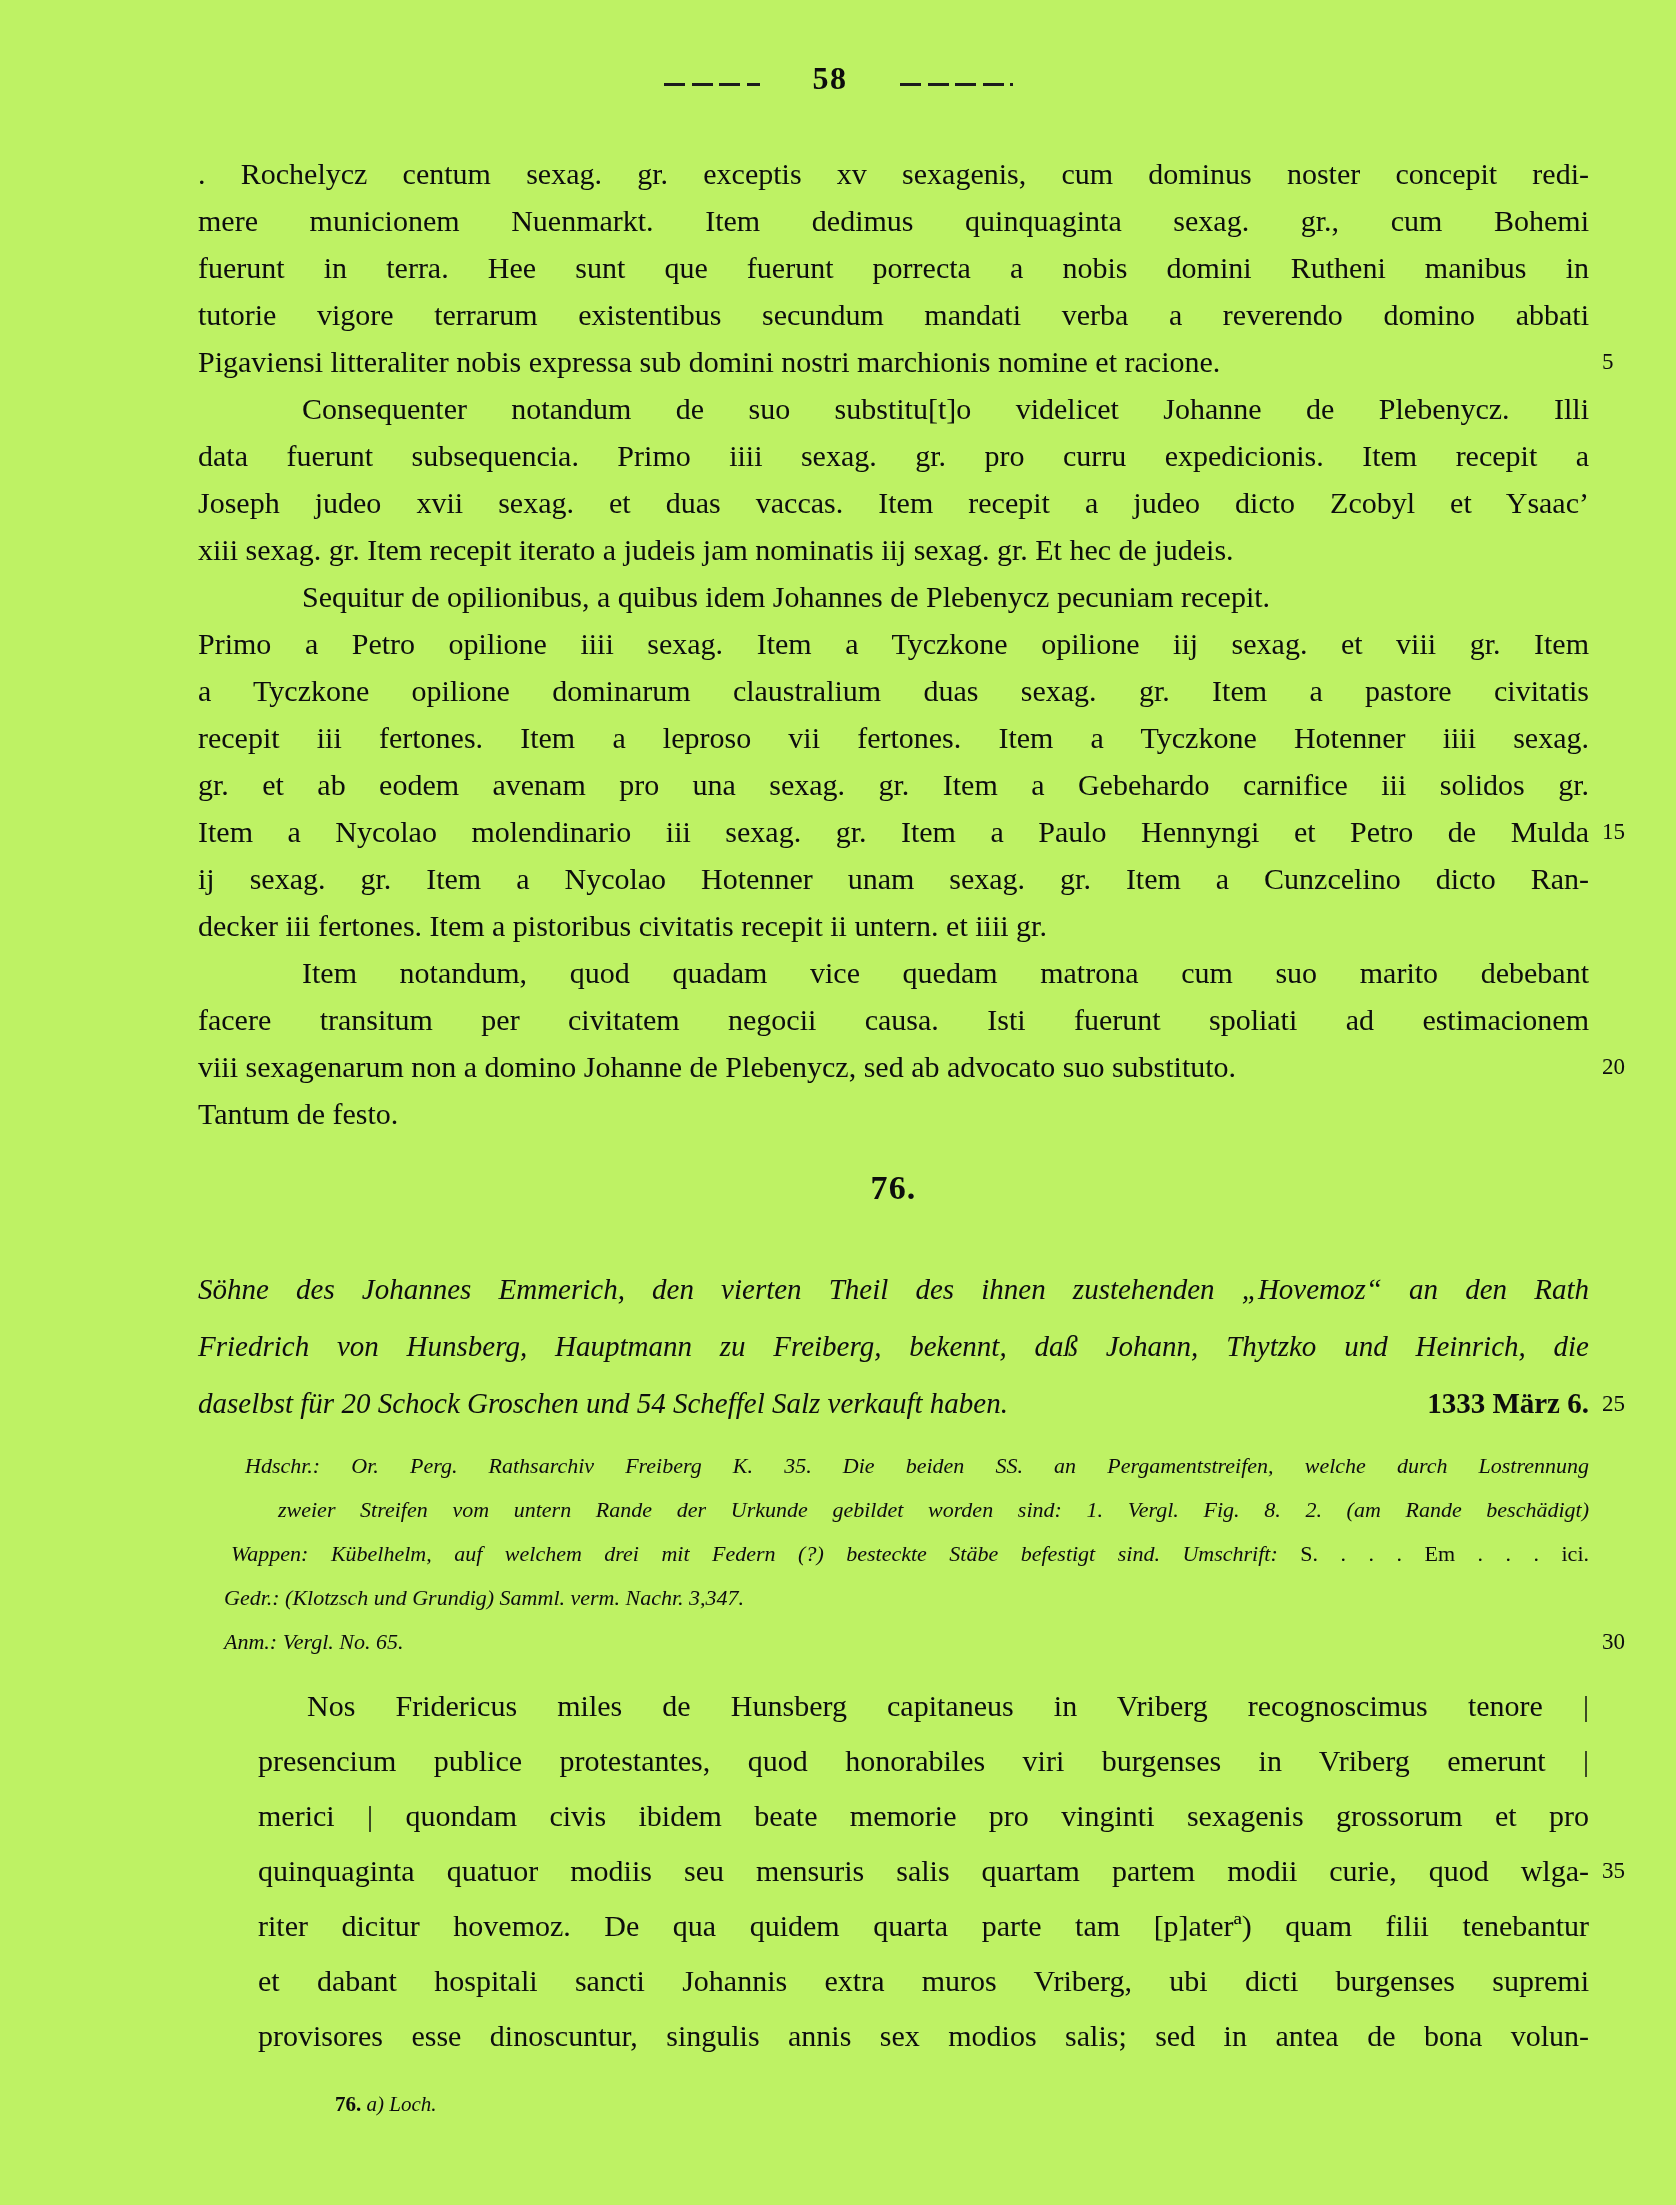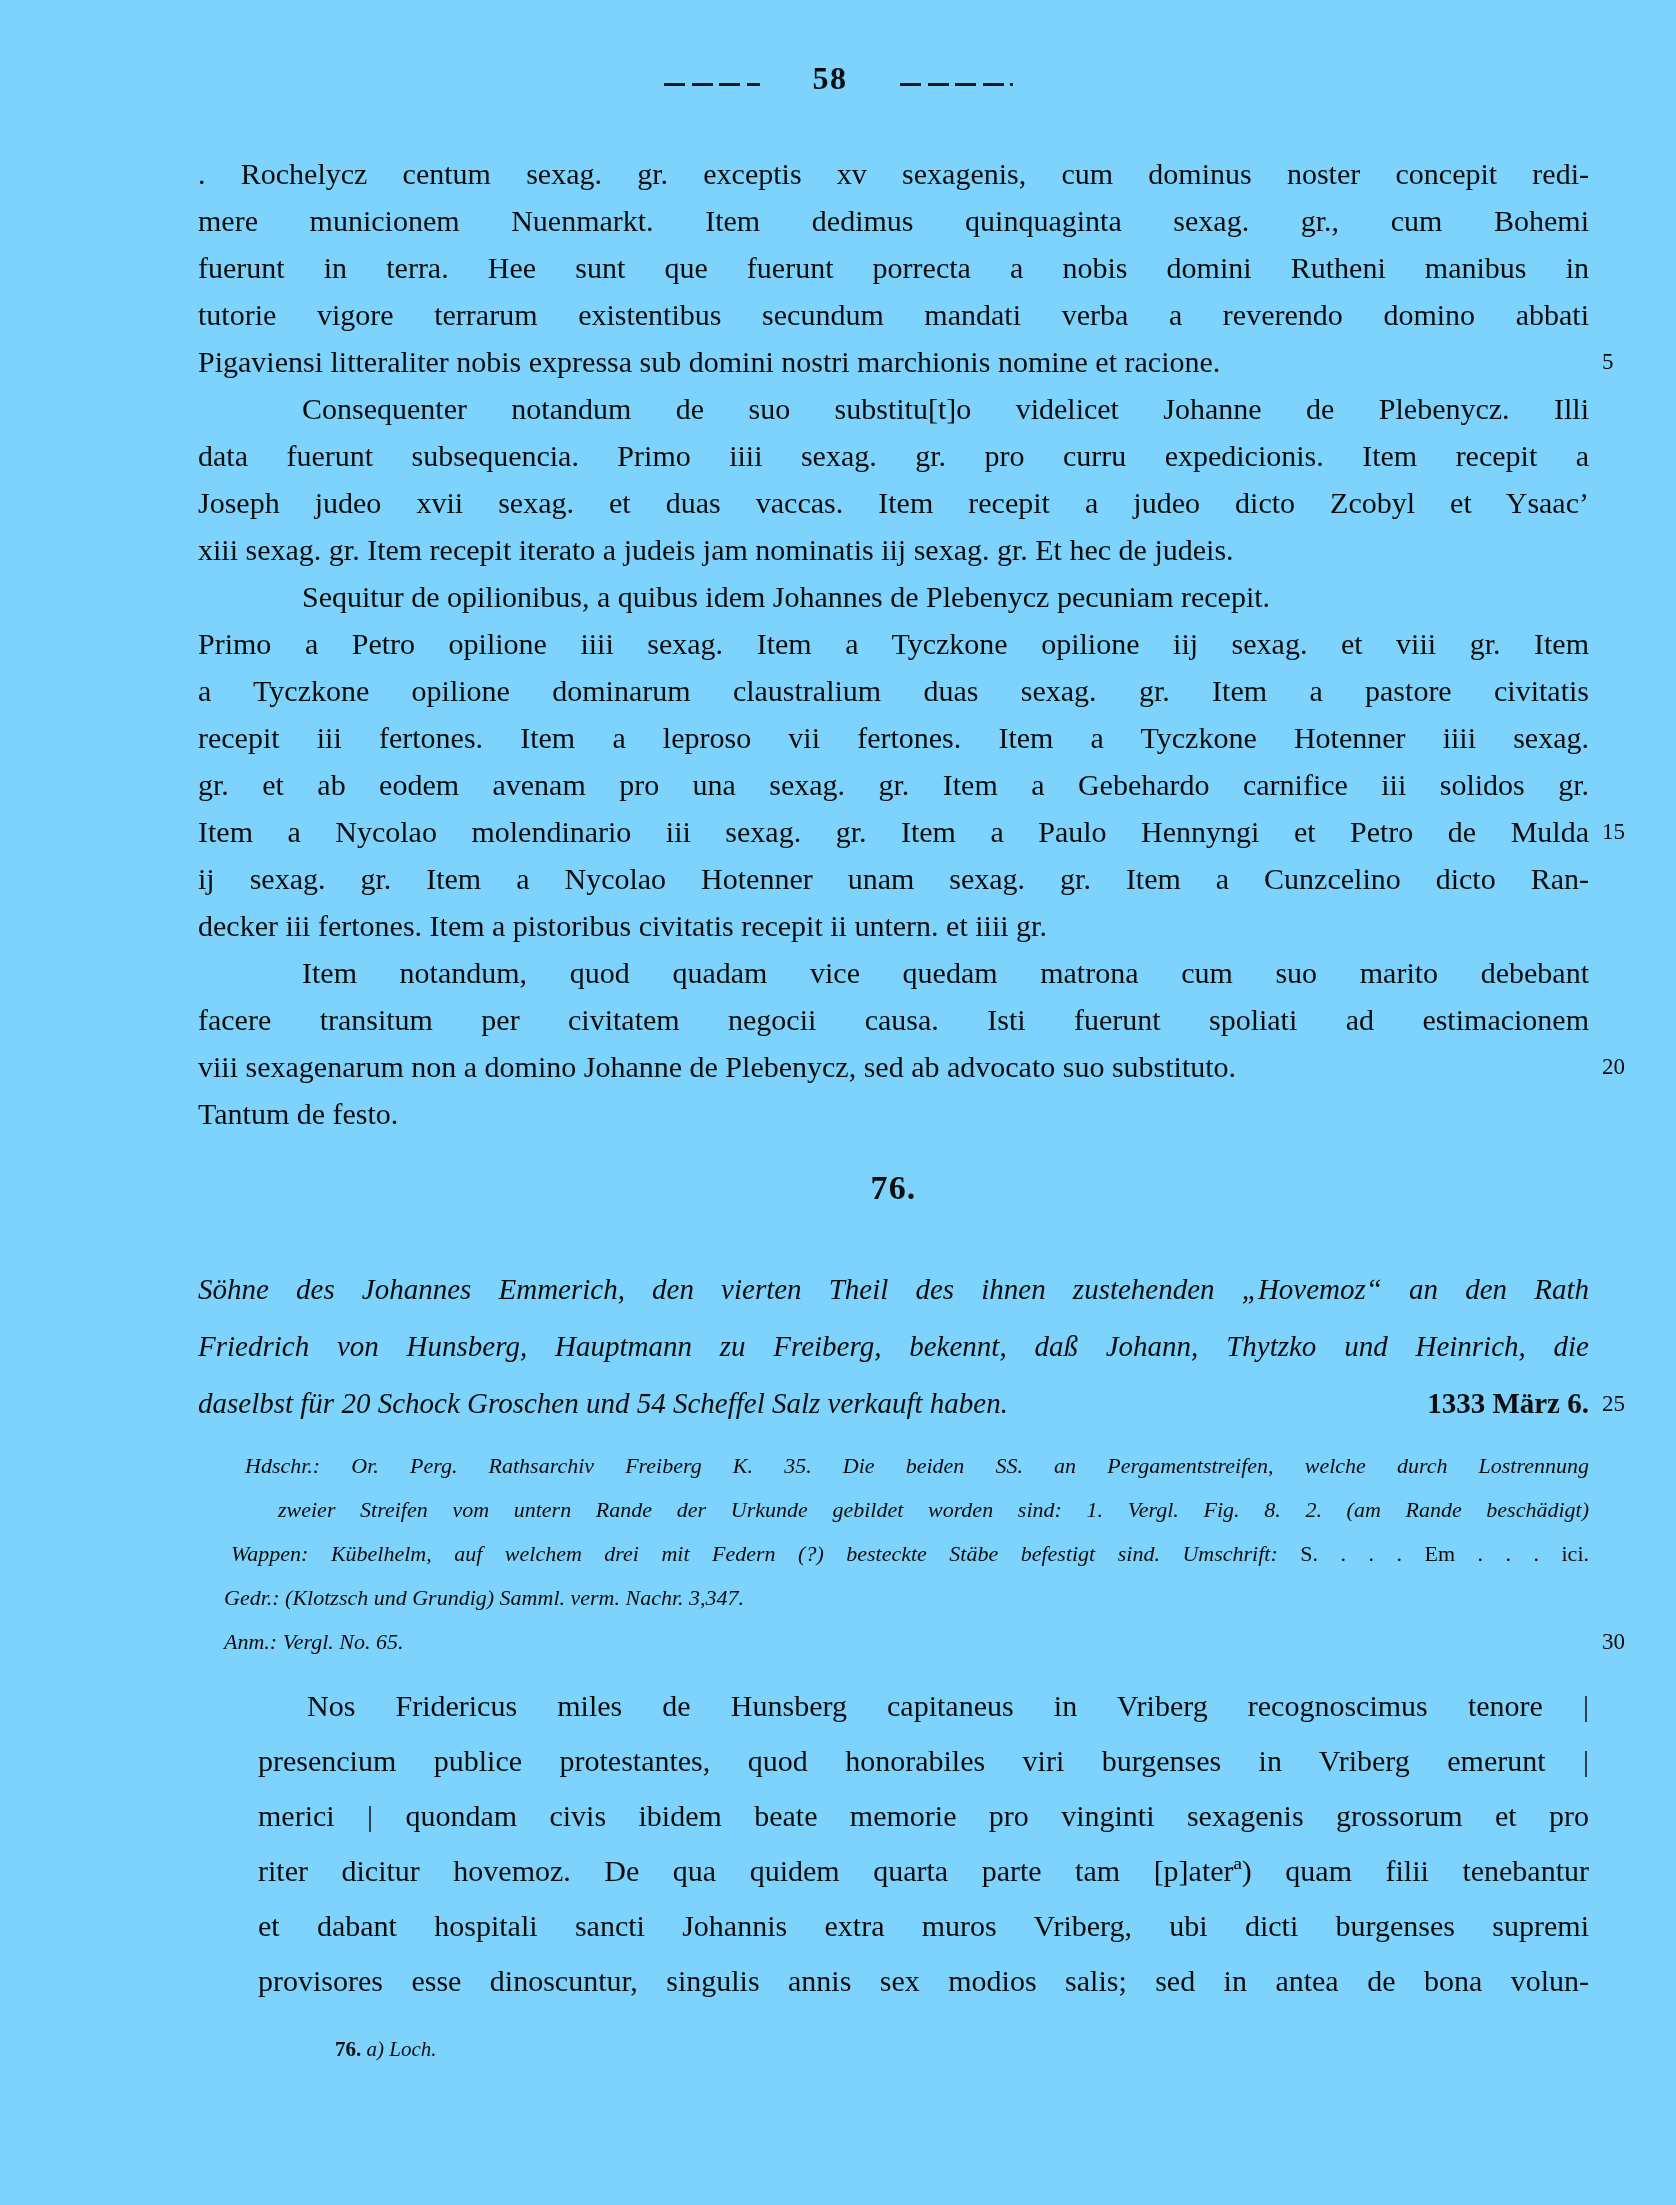--- a/index.html
+++ b/index.html
@@ -1,21 +1,21 @@
 <!DOCTYPE html>
 <html style="font-size:8.8px"><head>
 <meta charset="utf-8">
 <style>
   html, body { margin: 0; padding: 0; }
   body { background: #ffffff; }
   .page {
     position: relative;
     width: 1677px;
     height: 2205px;
-    background: #7dd3fc;
+    background: #bef264;
     color: #0d0d0d;
     font-family: "Liberation Serif", "DejaVu Serif", serif;
     overflow: hidden;
   }
   .text-col {
     margin-left: 198px;
     width: 1391px;
   }
   
   .pagehead {
@@ -177,20 +177,21 @@
       <div class="nl n-l2 j"><span>zweier Streifen vom untern Rande der Urkunde gebildet worden sind: 1. Vergl. Fig. 8.  2. (am Rande beschädigt)</span></div>
       <div class="nl n-l3 j"><span>Wappen:</span><span> Kübelhelm, auf welchem drei mit Federn (?) besteckte Stäbe befestigt sind.  </span><span>Umschrift:</span><span class="roman"> S. . . . Em . . . ici.</span></div>
       <div class="nl n-l4"><span>Gedr.:</span><span> (Klotzsch und Grundig) Samml. verm. Nachr. 3,347.</span></div>
       <div class="nl n-l5"><span>Anm.:</span><span> Vergl. No. 65.</span><span class="lineno">30</span></div>
     </div>
 
     <div class="charterblock">
       <div class="cl cl-first j"><span>Nos Fridericus miles de Hunsberg capitaneus in Vriberg recognoscimus tenore |</span></div>
       <div class="cl j"><span>presencium publice protestantes, quod honorabiles viri burgenses in Vriberg emerunt |</span></div>
       <div class="cl j"><span>merici | quondam civis ibidem beate memorie pro vinginti sexagenis grossorum et pro</span></div>
+      <div class="cl j"><span>quinquaginta quatuor modiis seu mensuris salis quartam partem modii curie, quod wlga-</span><span class="lineno">35</span></div>
       <div class="cl j"><span>riter dicitur hovemoz.  De qua quidem quarta parte tam [p]aterª) quam filii tenebantur</span></div>
       <div class="cl j"><span>et dabant hospitali sancti Johannis extra muros Vriberg, ubi dicti burgenses supremi</span></div>
       <div class="cl j"><span>provisores esse dinoscuntur, singulis annis sex modios salis; sed in antea de bona volun-</span></div>
     </div>
 
     <div class="footnote">
       <span class="fn-num">76.</span>
       <span class="fn-it">a)</span>
       <span class="fn-it">Loch.</span>
     </div>

